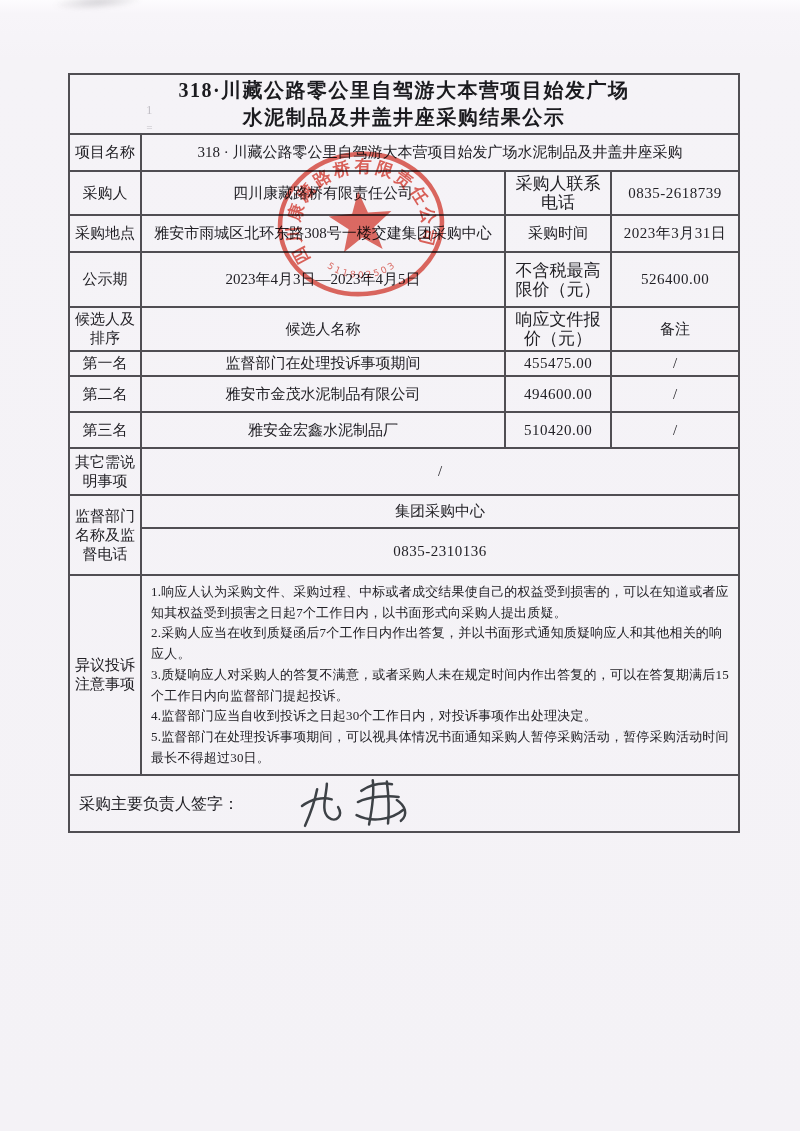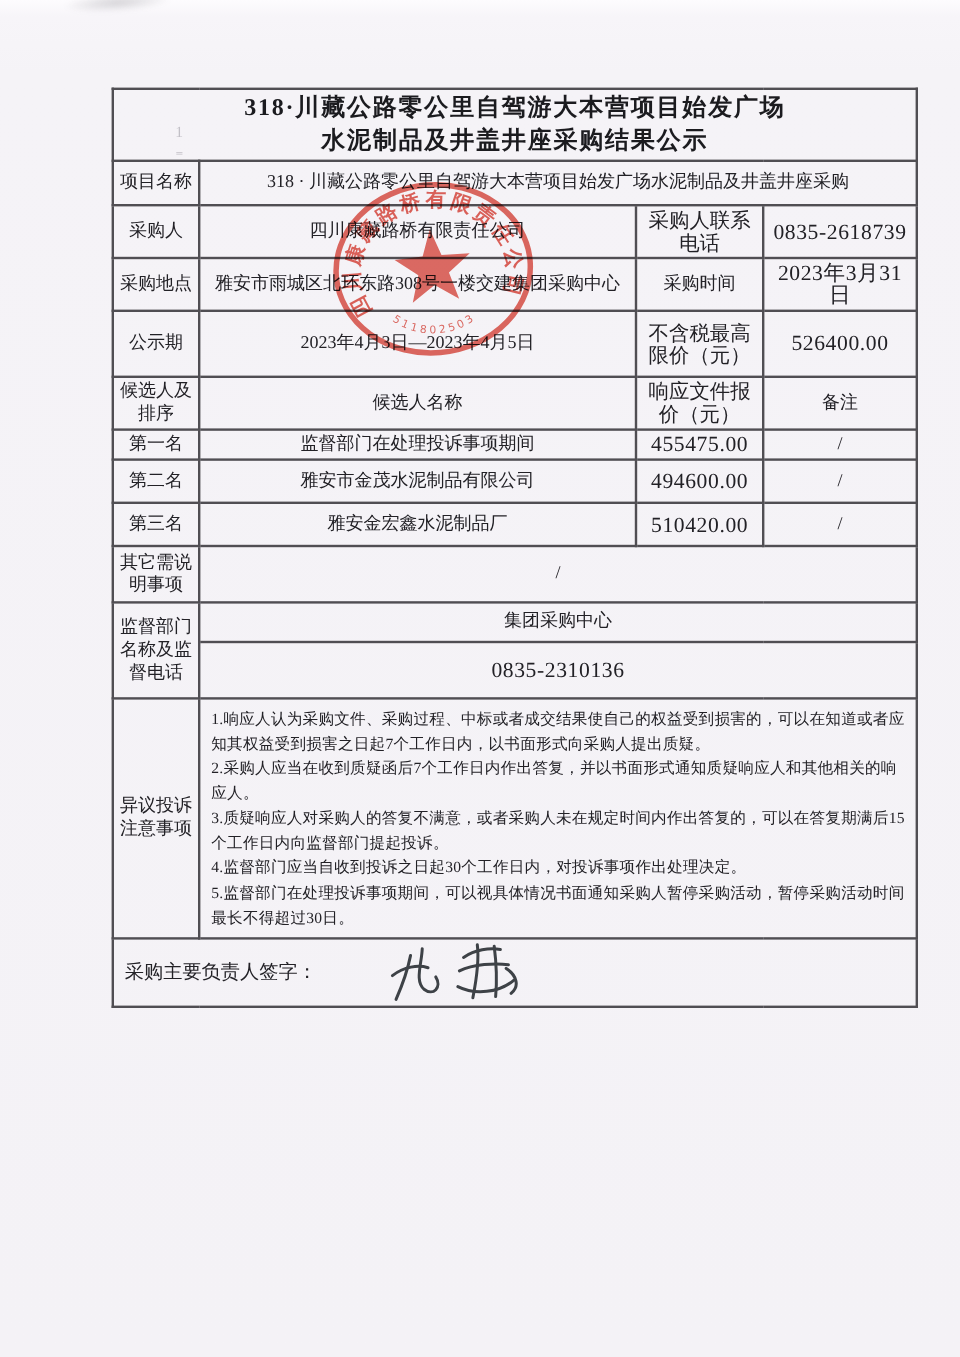--- a/index.html
+++ b/index.html
@@ -22,39 +22,39 @@
   .ghost-mark{
     position:absolute;left:146px;top:102px;width:22px;height:26px;
     color:#9a97a0;font-size:13px;filter:blur(.6px);opacity:.55;letter-spacing:2px;
   }
   
   table.doc{
     position:absolute;left:68px;top:73px;width:670px;height:717px;
     border-collapse:collapse;table-layout:fixed;
     background:transparent;
   }
-  table.doc{border:2.5px solid #454349;margin-left:25px;}
+  table.doc{border:2.5px solid #454349;}
   td{
     border:2px solid #504e53;
     padding:2px 5px;
     text-align:center;vertical-align:middle;
     font-size:15px;line-height:19px;color:#222126;
     overflow:hidden;
   }
   tr.h-title{height:57px;}
   tr.h-37{height:37px;} tr.h-36{height:36px;} tr.h-35{height:24px;}
   tr.h-55{height:55px;} tr.h-42{height:42px;} tr.h-34{height:47px;}
   tr.h-33{height:33px;}
   tr.h-complaint{height:188px;}
   tr.h-sign{height:57px;}
   td.title-cell{
     font-weight:bold;font-size:20px;line-height:27px;letter-spacing:1.5px;color:#1b1b1f;
   }
   td.small-label{font-size:17px;}
-  td.num{font-size:18px;letter-spacing:.5px;}
+  td.num{font-size:15px;letter-spacing:.5px;}
   td.complaint-cell{
     text-align:left;vertical-align:middle;padding:6px 9px 6px 9px;
   }
   td.complaint-cell p{
     margin:0;font-size:13px;line-height:20.7px;text-align:left;
     letter-spacing:.2px;
   }
   td.sign-cell{
     text-align:left;padding-left:9px;font-size:16px;position:relative;
   }

